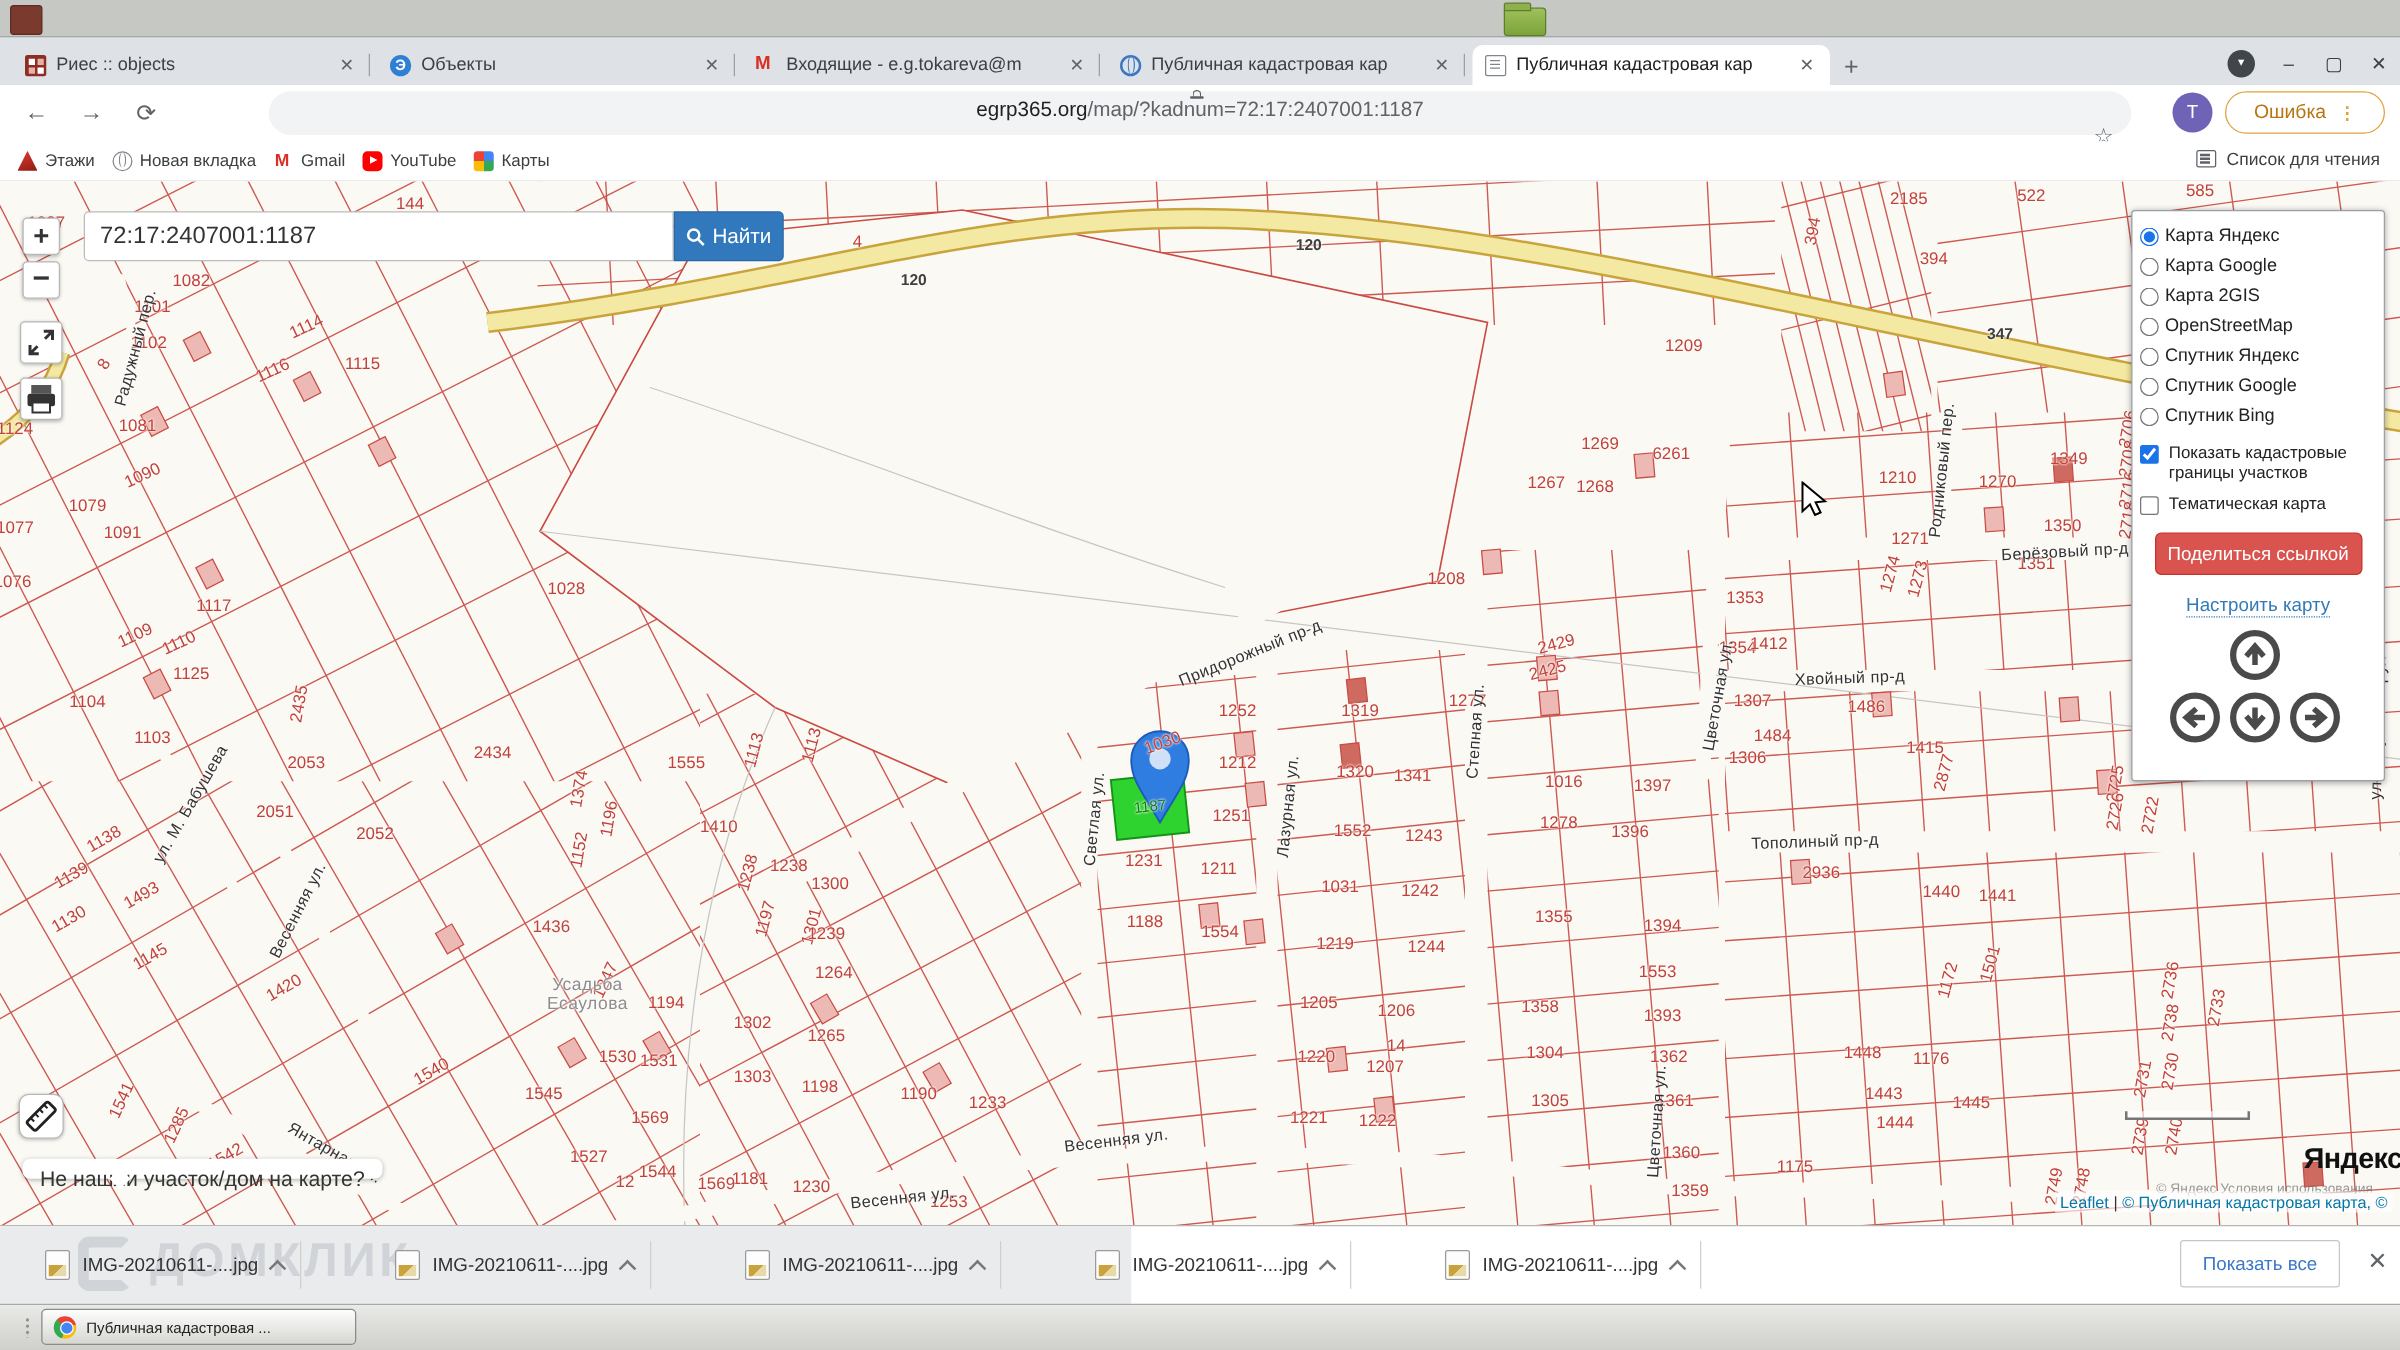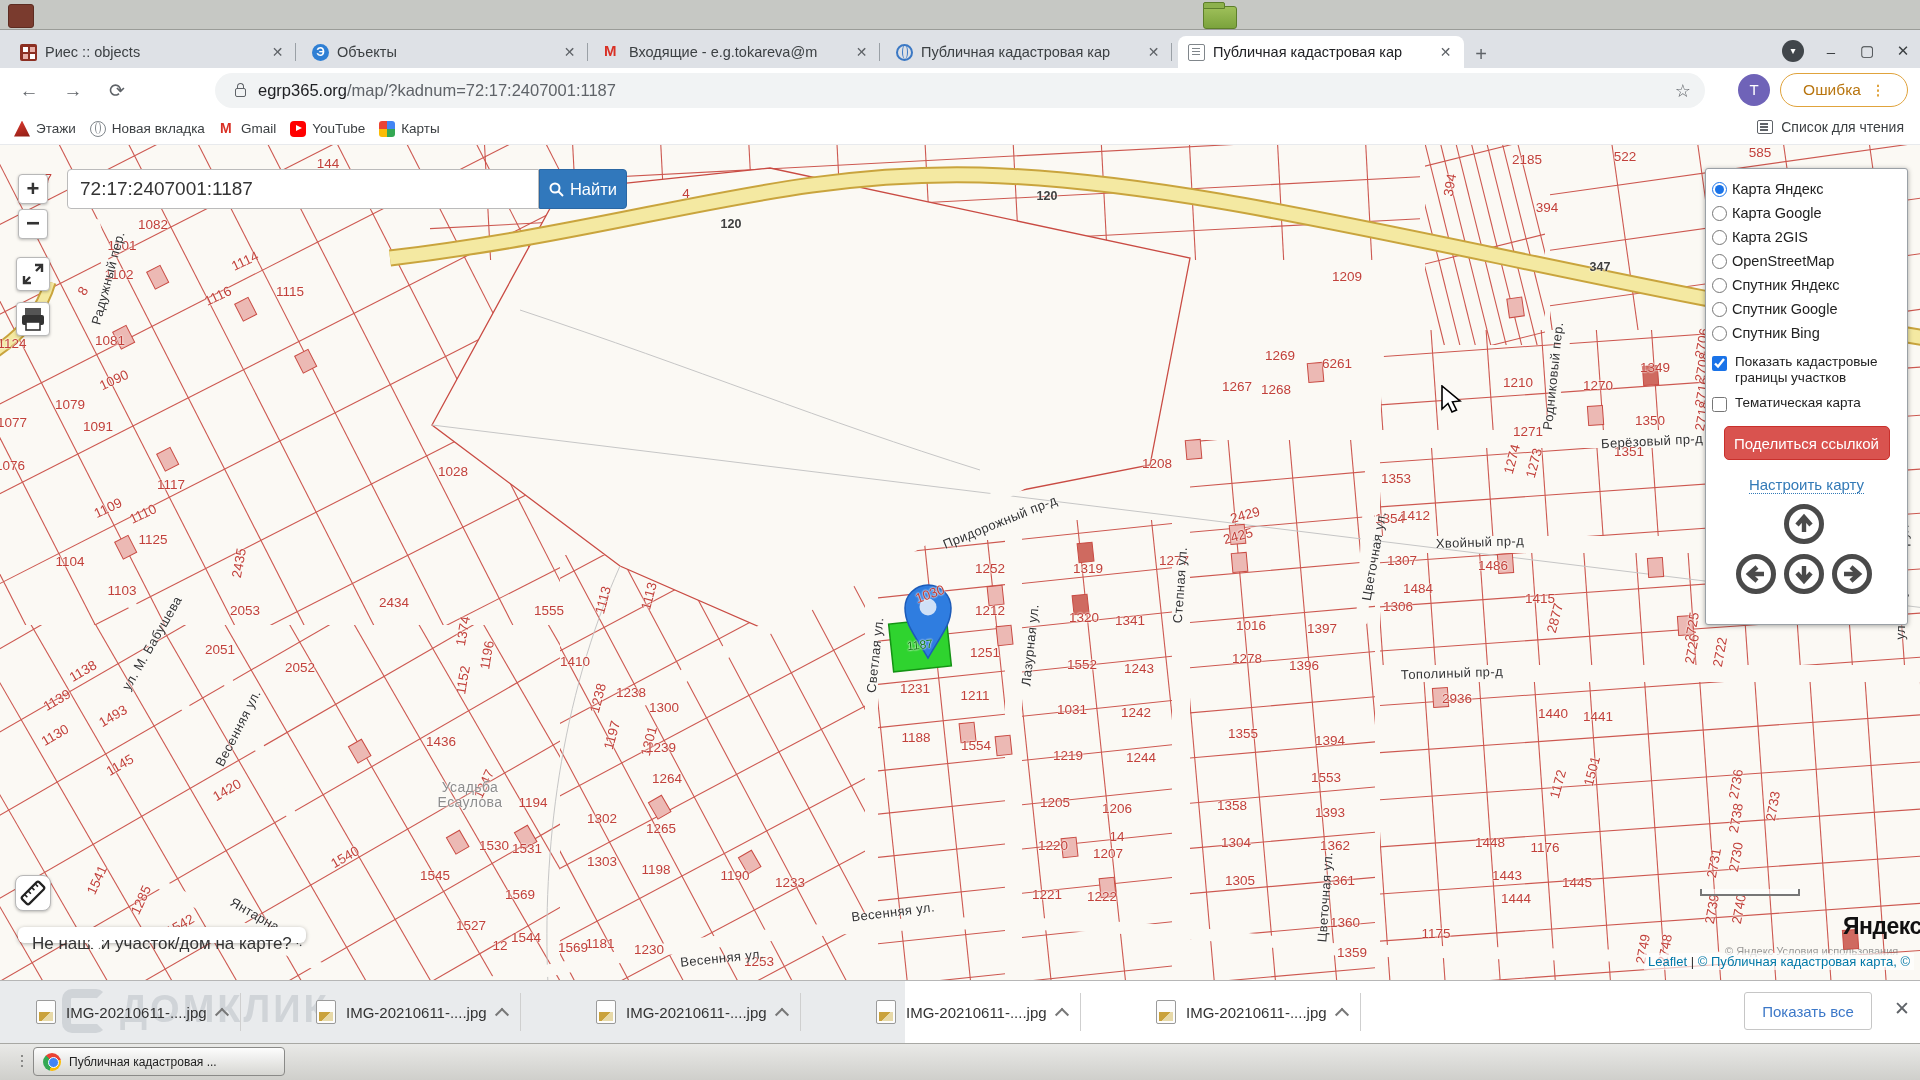--- a/index.html
+++ b/index.html
@@ -26,21 +26,21 @@
   .fav-gmail::after { content:"M"; position:absolute; left:0; top:-2px; font-size:15px; font-weight:bold; color:#d93025; }
   .fav-globe { border:2px solid #3b78c4; border-radius:50%; position:relative; }
   .fav-globe::after { content:""; position:absolute; left:4px; top:-1px; width:4px; height:14px; border-left:1.5px solid #3b78c4; border-right:1.5px solid #3b78c4; border-radius:50%; }
   .fav-doc { border:1.5px solid #80868b; border-radius:2px; position:relative; background:#fff; }
   .fav-doc::after { content:""; position:absolute; left:3px; top:3px; width:8px; height:1.5px; background:#80868b; box-shadow:0 3px 0 #80868b, 0 6px 0 #80868b; }
   #win-controls { position:absolute; top:40px; right:8px; display:flex; gap:18px; align-items:center; z-index:3; }
   #tab-search { width:22px; height:22px; border-radius:50%; background:#41464b; color:#fff; font-size:10px; text-align:center; line-height:22px; }
   .winbtn { color:#3c4043; font-size:15px; width:18px; text-align:center; }
   #urlbar { position:absolute; left:0; top:68px; width:1920px; height:45px; background:#fff; display:flex; align-items:center; }
   .navic { font-size:19px; color:#5f6368; width:30px; text-align:center; margin-left:14px; }
-  #omnibox { position:absolute; left:215px; top:5px; width:1490px; height:35px; background:#f1f3f4; border-radius:18px; display:flex; align-items:center; padding:0 14px; }
+  #omnibox { position:absolute; left:215px; top:5px; width:1490px; height:35px; background:#f1f3f4; border-radius:18px; display:flex; align-items:center; padding:0 14px;flex-direction:column; }
   #lock-icon { width:11px; height:9px; border:1.5px solid #5f6368; border-radius:2px; position:relative; margin:4px 12px 0 6px; }
   #lock-icon::before { content:""; position:absolute; left:1px; top:-6px; width:5px; height:5px; border:1.5px solid #5f6368; border-bottom:none; border-radius:4px 4px 0 0; }
   #url-text { font-size:16.5px; color:#202124; }
   #url-text .path { color:#5f6368; }
   #star-icon { margin-left:auto; color:#5f6368; font-size:18px; }
   #avatar { position:absolute; right:150px; top:6px; width:32px; height:32px; border-radius:50%; background:#6f63b8; color:#fff; font-size:15px; text-align:center; line-height:32px; }
   #error-btn { position:absolute; right:12px; top:5px; width:128px; height:34px; border:1.5px solid #e0a33c; border-radius:17px; color:#b8750f; font-size:15.5px; display:flex; align-items:center; justify-content:center; gap:10px; background:#fff; }
   #error-btn .dots { color:#e0a33c; font-weight:bold; letter-spacing:0; font-size:14px; }
   #bookmarks { position:absolute; left:0; top:113px; width:1920px; height:32px; background:#fff; border-bottom:1px solid #e8eaed; display:flex; align-items:center; font-size:13.5px; color:#3c4043; }
   .bm { display:flex; align-items:center; gap:6px; margin-left:14px; }

